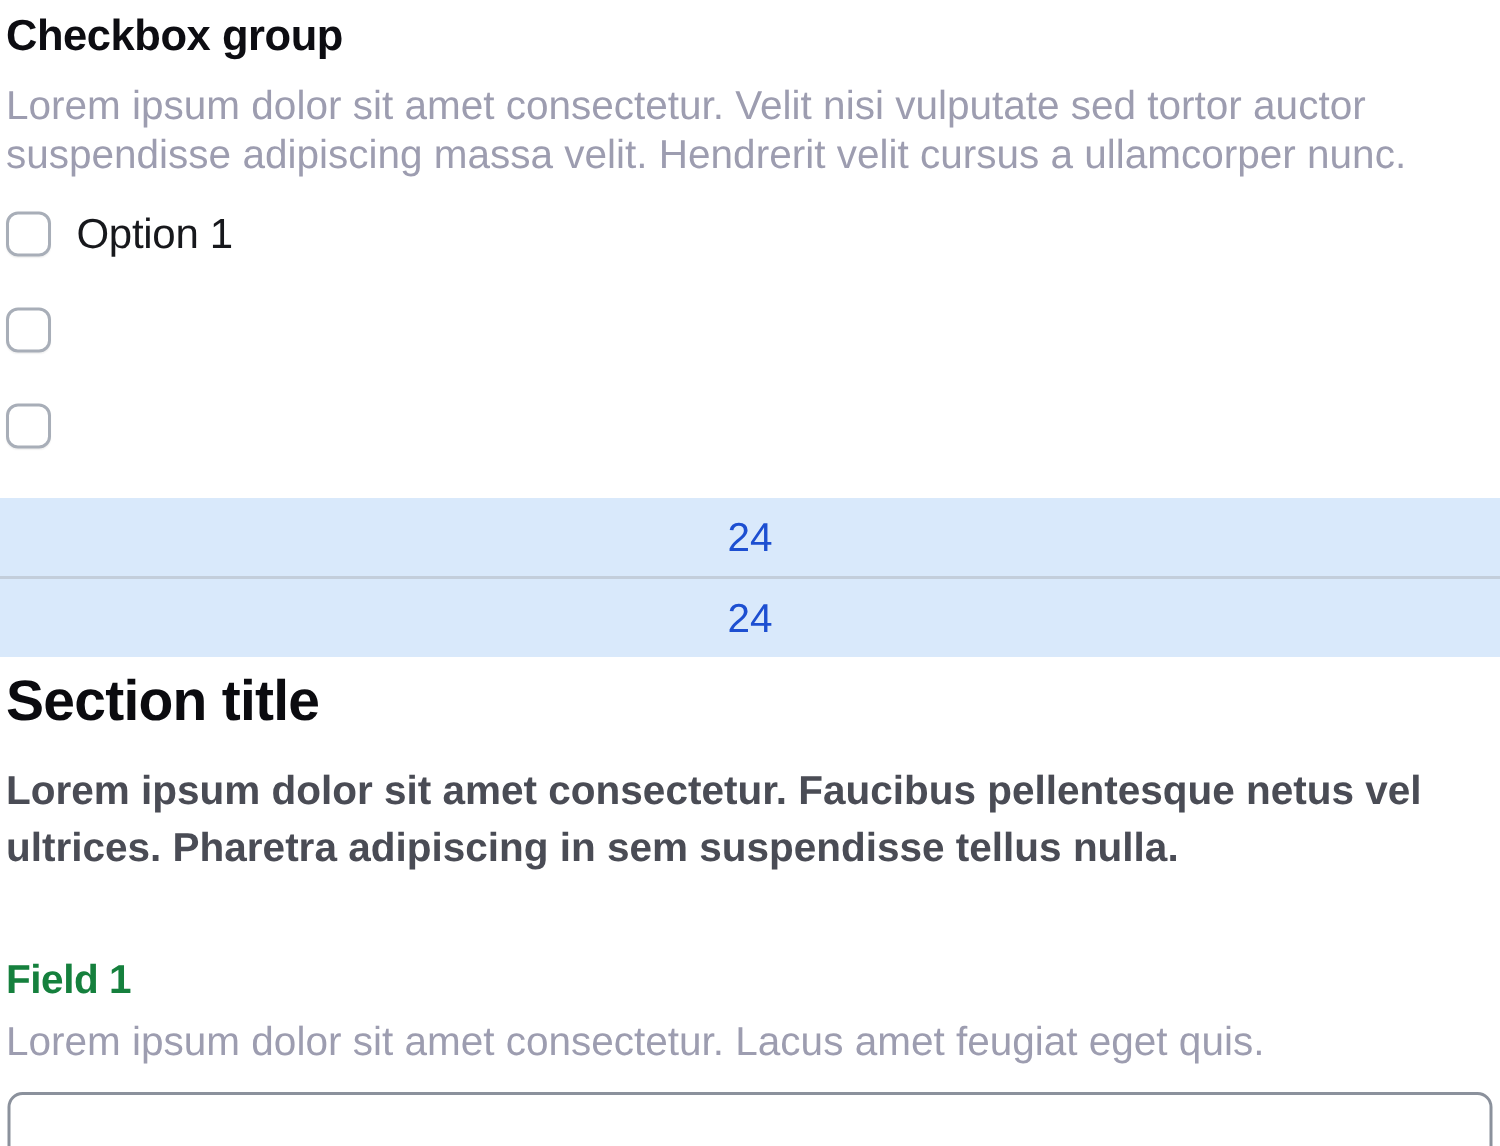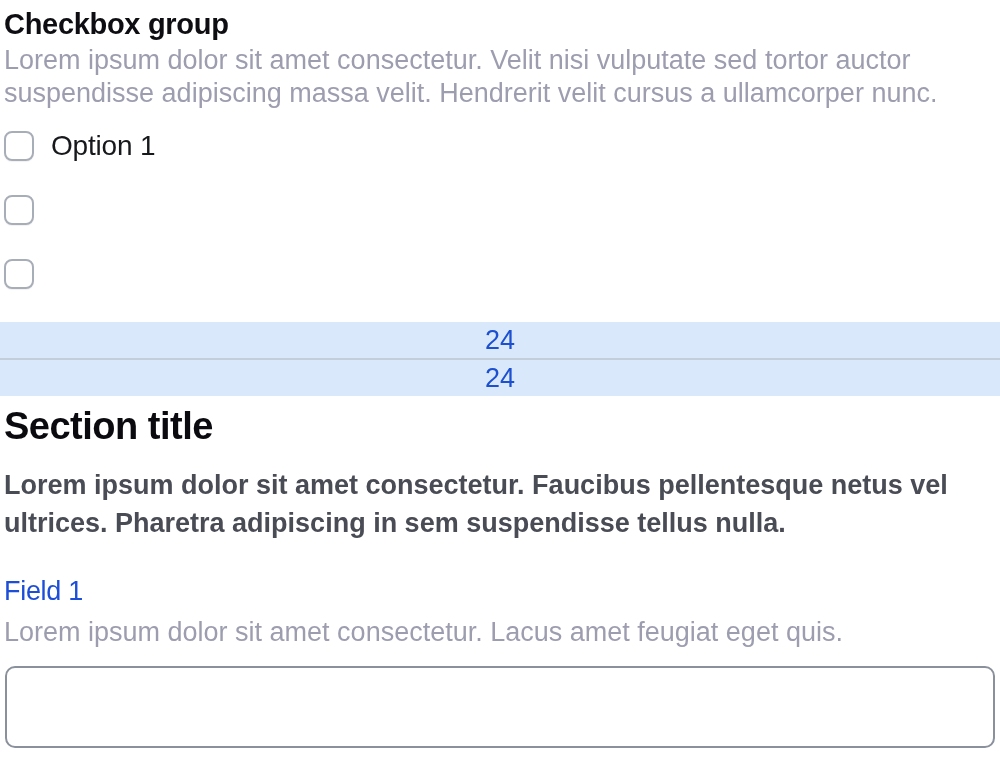--- a/index.html
+++ b/index.html
@@ -13,21 +13,21 @@
   .pad { padding-left: 4px; padding-right: 20px; }
 
   
   .cbg-title {
     margin-top: 6px;
     font-size: 29px; line-height: 36px;
     font-weight: 700; color: #0d0d12;
     letter-spacing: -0.3px;
   }
   .cbg-desc {
-    margin-top: 2px;
+    margin-top: 12px;
     font-size: 27px; line-height: 33px;
     color: #9d9db0;
     max-width: 980px;
   }
   .options { margin-top: 20px; }
   .option-row {
     display: flex; align-items: center;
     height: 31px; margin-bottom: 33px;
   }
   .checkbox {
@@ -41,21 +41,21 @@
   }
   .option-label {
     margin-left: 17px;
     font-size: 28px; color: #17181c;
     letter-spacing: -0.2px;
   }
 
   
   .spacer-block { margin-top: 2px; width: 1000px; }
   .spacer-row {
-    width: 1000px; height: 36px;
+    width: 1000px; height: 52px;
     background: #d9e9fb;
     display: flex; align-items: center; justify-content: center;
   }
   .spacer-sep { width: 1000px; height: 2px; background: #c3cedb; }
   .spacer-value {
     font-size: 27px; color: #1d4fd1; font-weight: 400;
   }
 
   
   .section-title {
@@ -67,23 +67,23 @@
   .section-desc {
     margin-top: 16px;
     font-size: 27px; line-height: 38px;
     color: #4a4c55;
     max-width: 960px;
     font-weight: bold;
   }
 
   
   .field-label {
-    margin-top: 33px;
+    margin-top: 53px;
     font-size: 27px; line-height: 32px;
-    font-weight: 400; color: #1d4ed8;
+    font-weight: 700; color: #15803d;
     letter-spacing: -0.3px;
   }
   .field-desc {
     margin-top: 9px;
     font-size: 27px; line-height: 33px;
     color: #9d9db0;
   }
   .field-input {
     display: block;
     margin: 17px 5px 0 5px;

